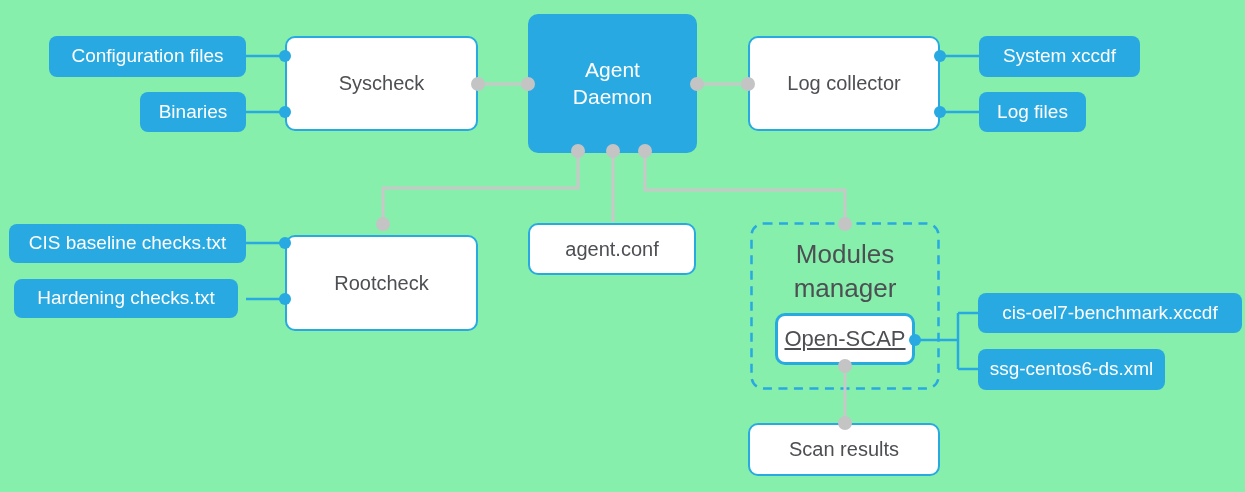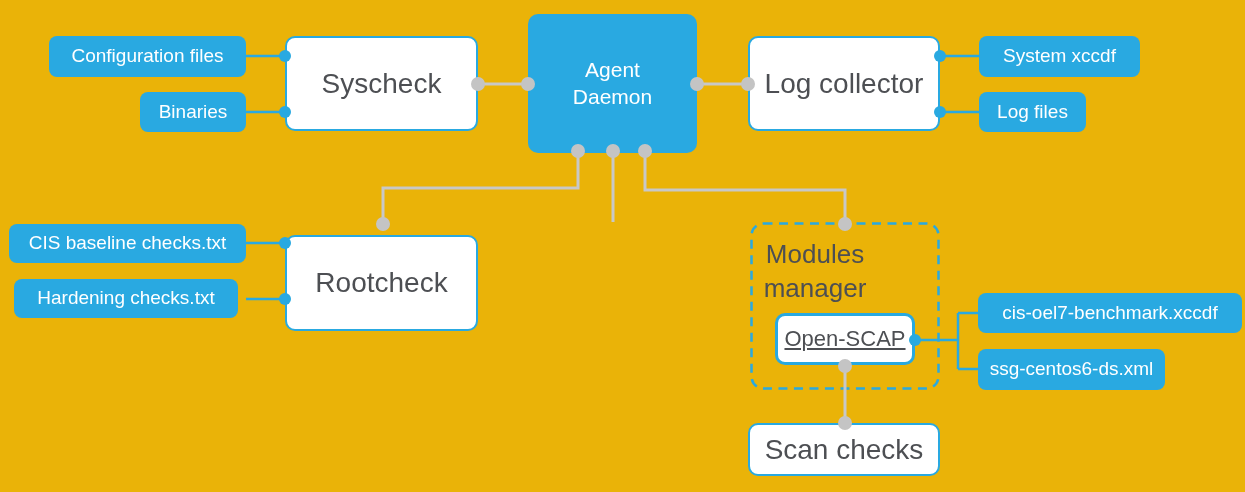--- a/index.html
+++ b/index.html
@@ -2,52 +2,52 @@
 <html style="--accent-blue: #29a9e1; --connector-gray: #c8c8c8; --text-dark: #4d4f53;"><head>
 <meta charset="utf-8">
 <style>
   :root{
     --accent-blue:#29a9e1;
     --connector-gray:#c8c8c8;
     --text-dark:#4d4f53;
   }
   *{margin:0;padding:0;box-sizing:border-box;}
   body{background:#ffffff;font-family:"Liberation Sans",sans-serif;}
-  .canvas{position:relative;width:1245px;height:492px;background:#eab308;overflow:hidden;}
+  .canvas{position:relative;width:1245px;height:492px;background:#86efac;overflow:hidden;}
   .node{position:absolute;display:flex;align-items:center;justify-content:center;text-align:center;}
   .chip{
     background:var(--accent-blue,#29a9e1);
     color:#ffffff;
     border-radius:8px;
     font-size:19px;
     line-height:1.1;
     padding:0 10px;
     white-space:nowrap;
   }
   .whitebox{
     background:#ffffff;
     border:2.5px solid var(--accent-blue,#29a9e1);
     border-radius:10px;
     color:var(--text-dark,#4d4f53);
-    font-size:28px;
+    font-size:20px;
   }
   .bigblue{
     background:var(--accent-blue,#29a9e1);
     color:#ffffff;
     border-radius:10px;
     font-size:21px;
     line-height:1.25;
   }
   .bigblue .wrap{width:120px;text-align:center;}
   .mm-label{
     position:absolute;
     left:750px;top:238px;width:190px;
     color:var(--text-dark,#4d4f53);
     font-size:26px;line-height:1.3;
-    display:flex;justify-content:flex-start;
+    display:flex;justify-content:center;
   }
   .mm-label .wrap{width:130px;text-align:center;}
   .openscap{
     font-size:22px;
     border-width:3px;
     text-decoration:underline;
   }
   .svg-layer{position:absolute;left:0;top:0;width:1245px;height:492px;pointer-events:none;}
   .gline{stroke:var(--connector-gray,#c8c8c8);stroke-width:3;fill:none;}
   .bline{stroke:var(--accent-blue,#29a9e1);stroke-width:2.5;fill:none;}
@@ -75,22 +75,23 @@
   <div class="node chip" style="left:978px;top:293px;width:264px;height:40px;">cis-oel7-benchmark.xccdf</div>
 
   <div class="node chip" style="left:978px;top:349px;width:187px;height:41px;">ssg-centos6-ds.xml</div>
 
   <div class="node whitebox" style="left:285px;top:36px;width:193px;height:95px;">Syscheck</div>
 
   <div class="node whitebox" style="left:748px;top:36px;width:192px;height:95px;">Log collector</div>
 
   <div class="node whitebox" style="left:285px;top:235px;width:193px;height:96px;">Rootcheck</div>
 
+  <div class="node whitebox" style="left:528px;top:223px;width:168px;height:52px;">agent.conf</div>
 
-  <div class="node whitebox" style="left:748px;top:423px;width:192px;height:53px;">Scan checks</div>
+  <div class="node whitebox" style="left:748px;top:423px;width:192px;height:53px;">Scan results</div>
 
   <div class="node bigblue" style="left:528px;top:14px;width:169px;height:139px;">
     <span class="wrap">Agent Daemon</span>
   </div>
 
   <div class="mm-label">
     <span class="wrap">Modules manager</span>
   </div>
 
   <div class="node whitebox openscap" style="left:775px;top:313px;width:140px;height:52px;">Open-SCAP</div>

